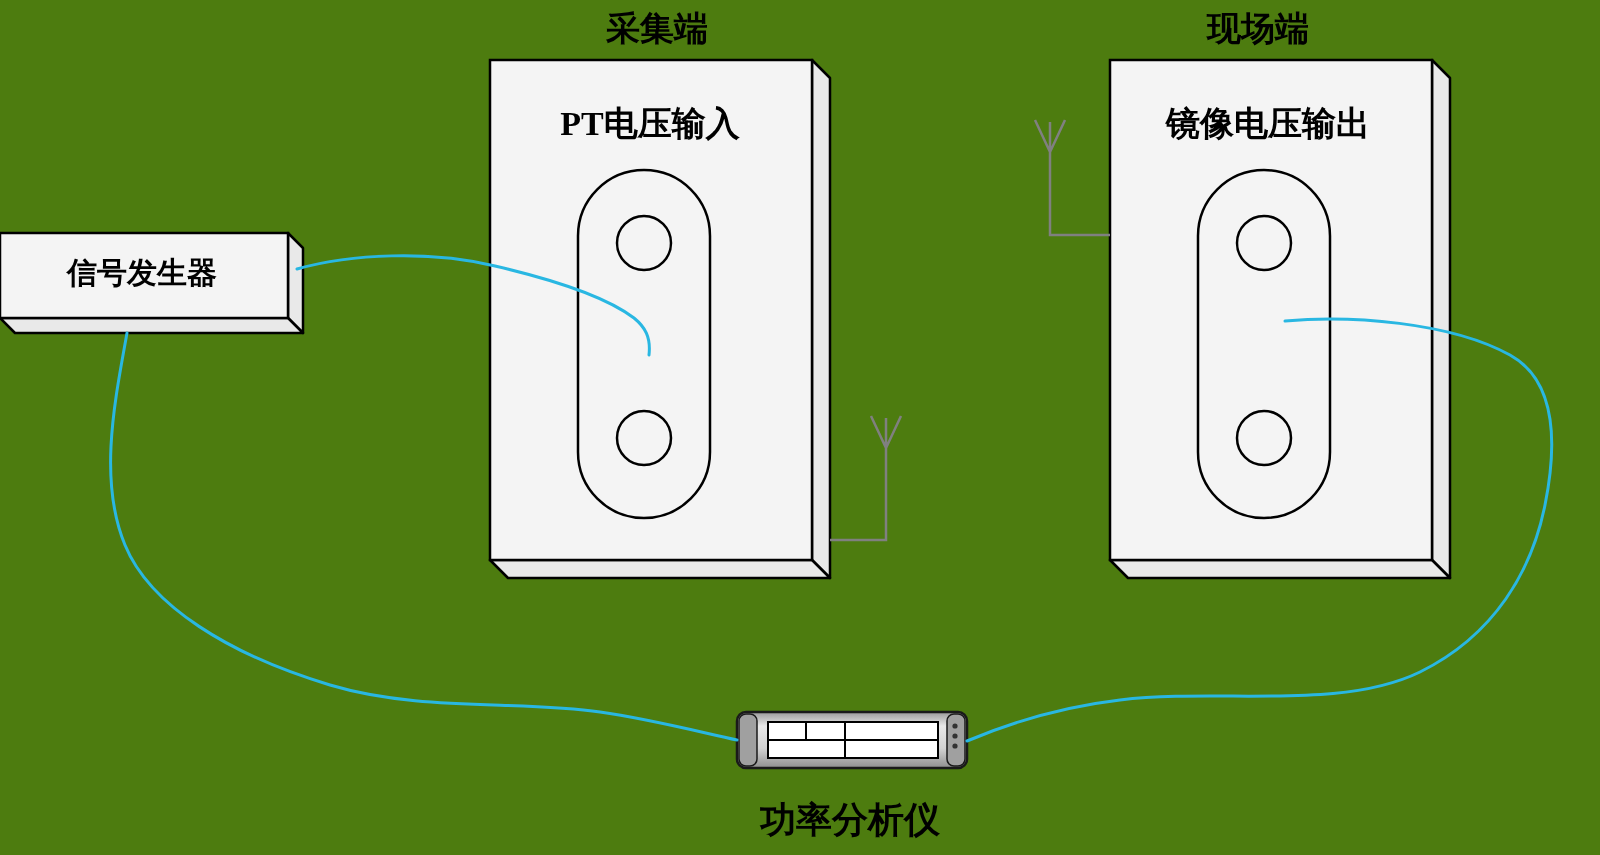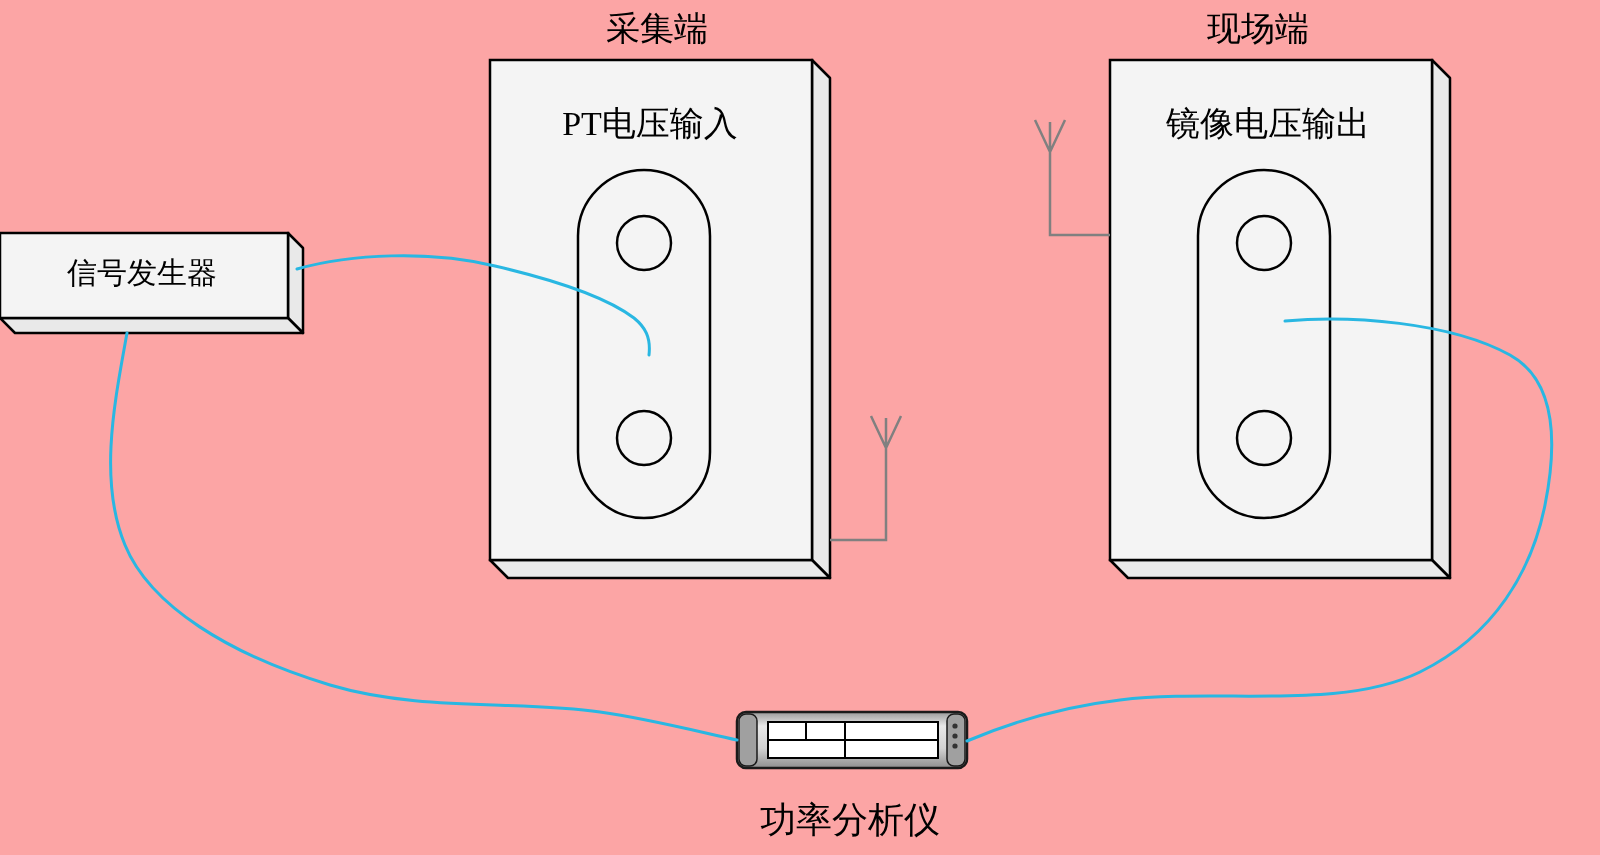--- a/index.html
+++ b/index.html
@@ -1,16 +1,16 @@
 <!DOCTYPE html>
 <html><head>
 <meta charset="utf-8">
 <style>
   html,body{margin:0;padding:0;background:#ffffff;}
-  .stage{position:relative;width:1600px;height:855px;background:#fca5a5;overflow:hidden;}
+  .stage{position:relative;width:1600px;height:855px;background:#4d7c0f;overflow:hidden;font-weight:bold;}
   svg{display:block;}
   .front{stroke:#000;stroke-width:2.5;}
   .side{fill:#e9e9e9;stroke:#000;stroke-width:2.5;stroke-linejoin:round;}
   .outlet{fill:#f4f4f4;stroke:#000;stroke-width:2.5;}
   .hole{fill:#f4f4f4;stroke:#000;stroke-width:2.5;}
   .lbl{font-family:"Liberation Serif","DejaVu Serif",serif;fill:#000;text-anchor:middle;}
   .top{font-size:34px;}
   .device{font-size:34px;}
   .siggen{font-size:30px;}
   .analyzer{font-size:36px;}

